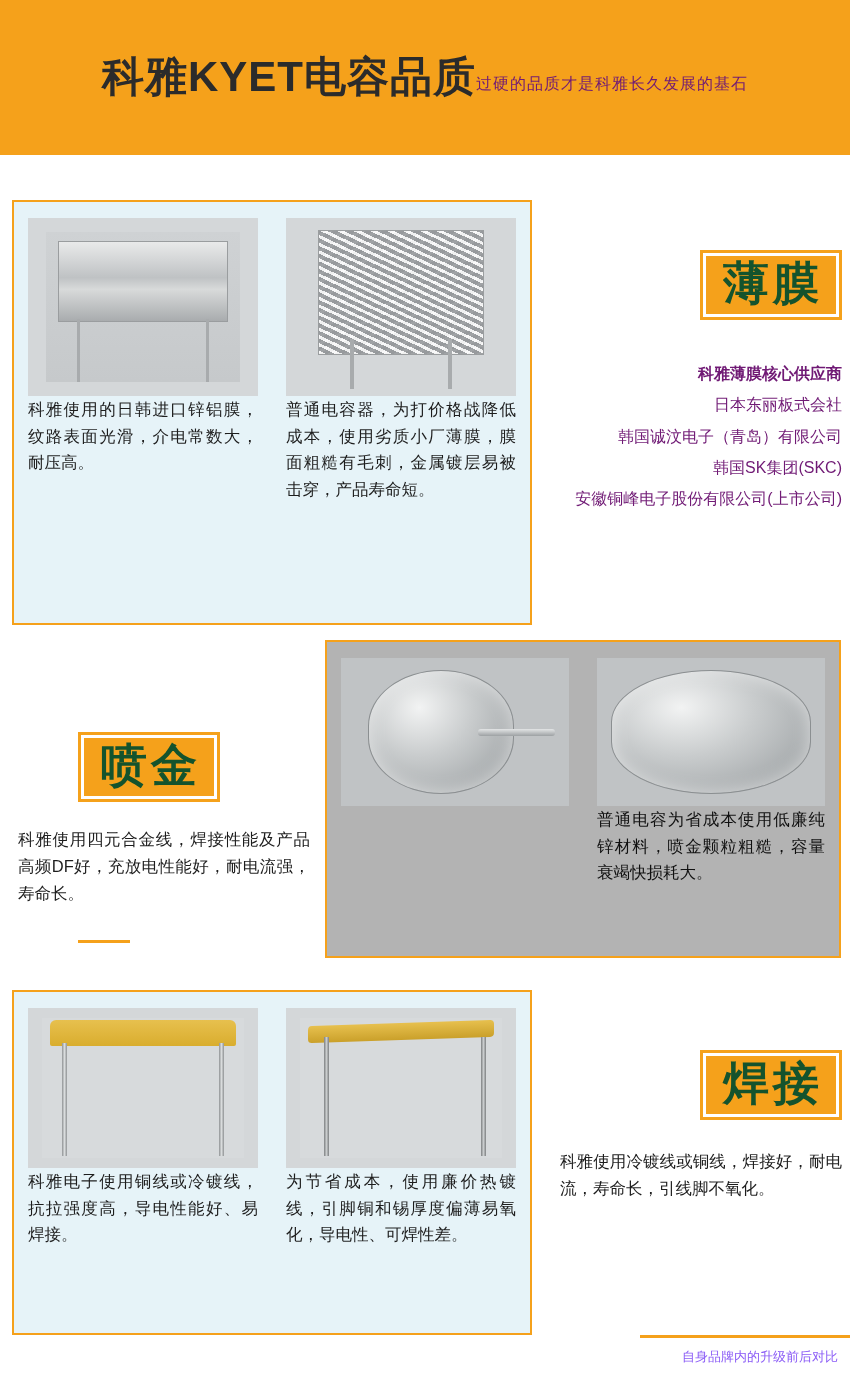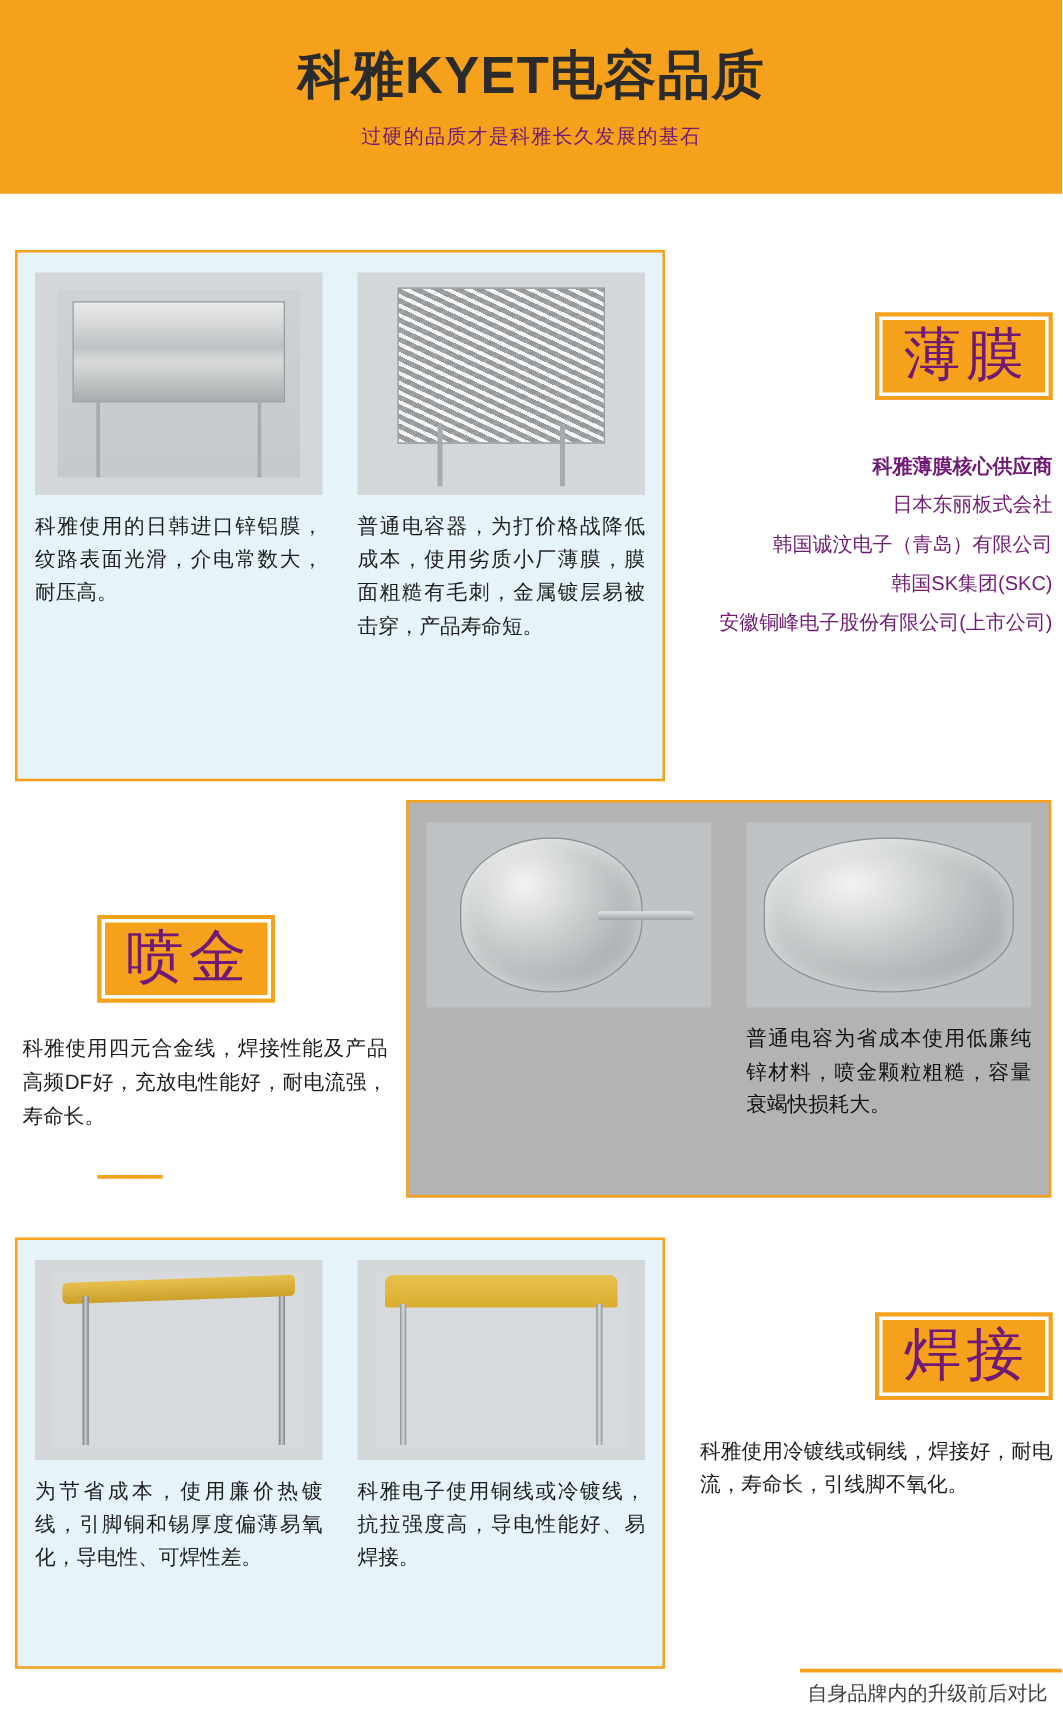--- a/index.html
+++ b/index.html
@@ -16,21 +16,21 @@
     overflow: hidden;
     background: #fff;
   }
 
   
   .header {
     width: 850px;
     height: 155px;
     background: #f5a11b;
     display: flex;
-    flex-direction: column;
+    flex-direction: row;
     align-items: center;
     justify-content: center;
     text-align: right;
   }
   .header-title {
     font-size: 42px;
     font-weight: bold;
     color: #2b2b2b;
     letter-spacing: 1px;
     line-height: 1.2;
@@ -65,38 +65,38 @@
 
   .photo {
     width: 100%;
     height: 178px;
     background: #d4d7d9;
     position: relative;
     overflow: hidden;
   }
 
   .caption {
-    margin-top: 12px;
+    margin-top: 0;
     font-size: 16.5px;
     line-height: 1.62;
     color: #1d1d1d;
     text-align: justify;
     font-family: "Liberation Sans", "DejaVu Sans", sans-serif;
   }
   .caption.on-gray { color: #111; }
 
   
   .badge {
     display: inline-block;
     background: #f5a11b;
     border: 3px solid #f5a11b;
     box-shadow: 0 0 0 3px #fff inset;
-    color: #701a75;
+    color: #14532d;
     font-size: 46px;
-    font-weight: normal;
+    font-weight: bold;
     letter-spacing: 4px;
     padding: 6px 16px 10px 20px;
     line-height: 1.05;
   }
 
   .side-text {
     font-size: 16px;
     line-height: 1.95;
     color: #701a75;
     text-align: right;
@@ -106,22 +106,22 @@
   .rule {
     width: 52px;
     height: 3px;
     background: #f5a11b;
   }
 
   .footer-note {
     position: absolute;
     right: 12px;
     bottom: 10px;
-    font-size: 16px;
-    color: #404040;
+    font-size: 13px;
+    color: #8b5cf6;
   }
   .footer-rule {
     position: absolute;
     right: 0;
     bottom: 38px;
     width: 210px;
     height: 3px;
     background: #f5a11b;
   }
 
@@ -276,38 +276,38 @@
       <span class="badge">喷金</span>
     </div>
     <div class="caption" style="margin-top:24px; text-align:justify;">科雅使用四元合金线，焊接性能及产品高频DF好，充放电性能好，耐电流强，寿命长。</div>
     <div class="rule" style="margin-top:34px; margin-left:60px;"></div>
   </div>
 
   <div class="section" style="left:12px; top:990px; width:520px;">
     <div class="panel" style="width:520px; height:345px;">
       <div class="col">
         <div class="photo" style="height:160px;">
+          <div class="solder-cap">
+            <div class="top"></div>
+            <div class="wire-l"></div>
+            <div class="wire-r"></div>
+          </div>
+        </div>
+        <div class="caption">科雅电子使用铜线或冷镀线，抗拉强度高，导电性能好、易焊接。</div>
+      </div>
+      <div class="col">
+        <div class="photo" style="height:160px;">
           <div class="solder-cap solder-cap2">
             <div class="top"></div>
             <div class="wire-l"></div>
             <div class="wire-r"></div>
           </div>
         </div>
         <div class="caption">为节省成本，使用廉价热镀线，引脚铜和锡厚度偏薄易氧化，导电性、可焊性差。</div>
       </div>
-      <div class="col">
-        <div class="photo" style="height:160px;">
-          <div class="solder-cap">
-            <div class="top"></div>
-            <div class="wire-l"></div>
-            <div class="wire-r"></div>
-          </div>
-        </div>
-        <div class="caption">科雅电子使用铜线或冷镀线，抗拉强度高，导电性能好、易焊接。</div>
-      </div>
     </div>
   </div>
 
   <div class="section" style="left:560px; top:1050px; width:282px;">
     <div style="text-align:right;">
       <span class="badge">焊接</span>
     </div>
     <div class="caption" style="margin-top:28px; text-align:justify;">科雅使用冷镀线或铜线，焊接好，耐电流，寿命长，引线脚不氧化。</div>
   </div>
 

